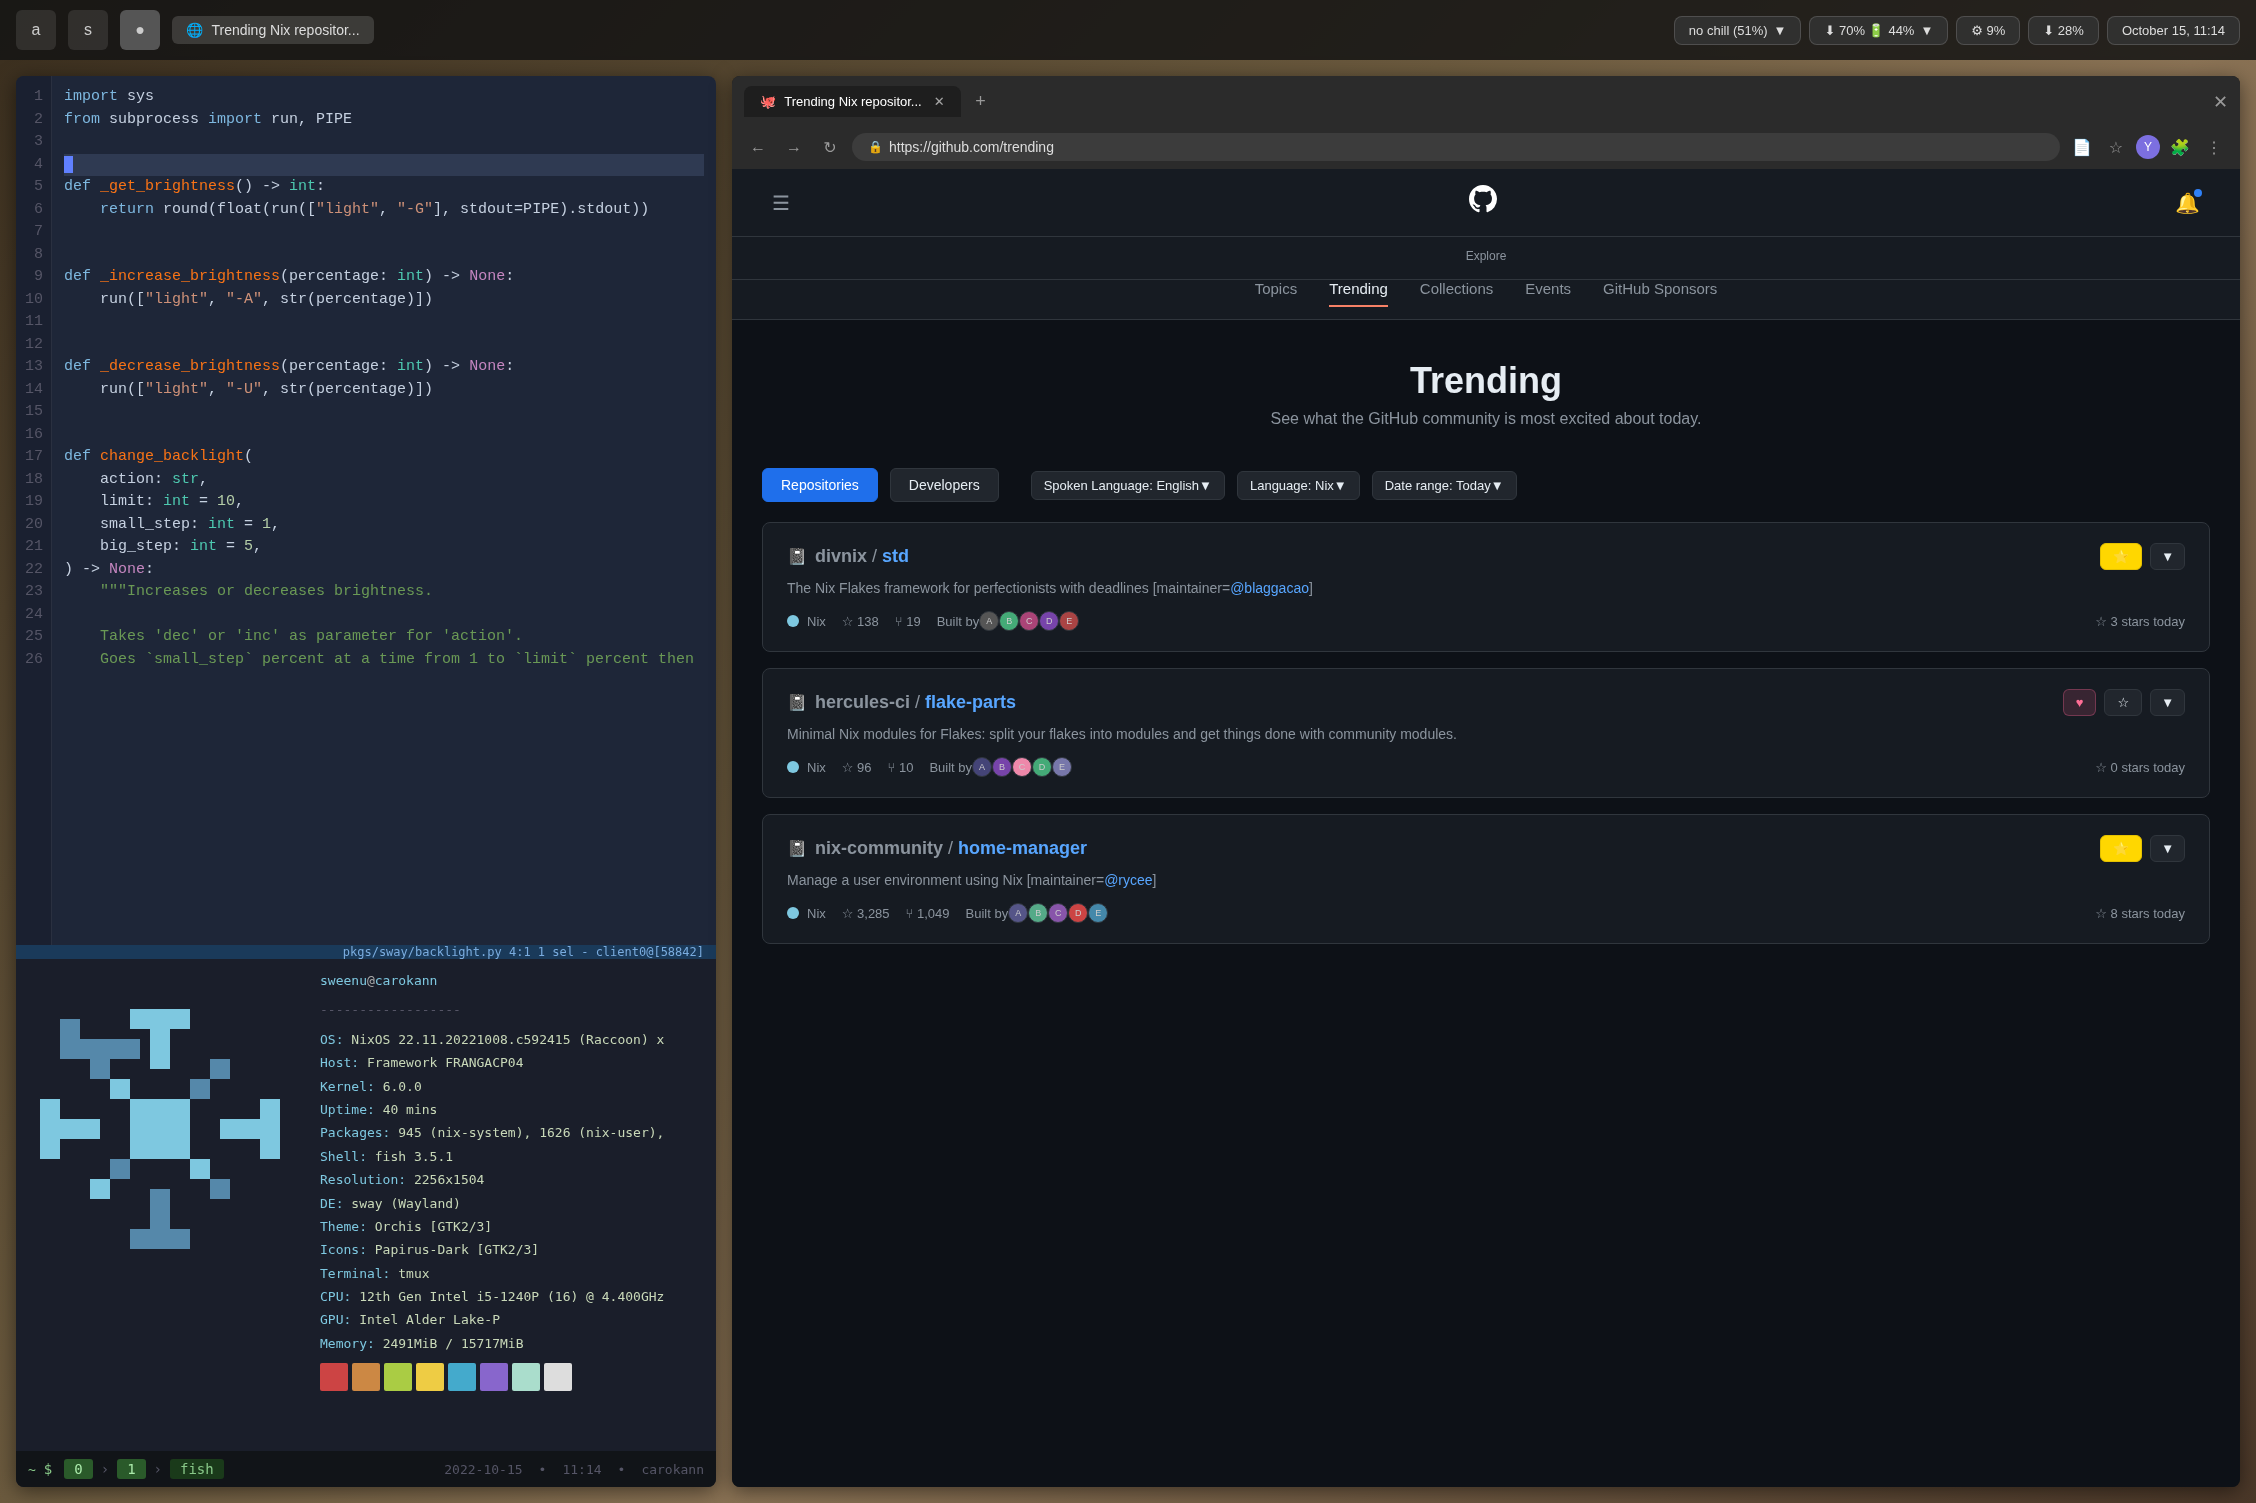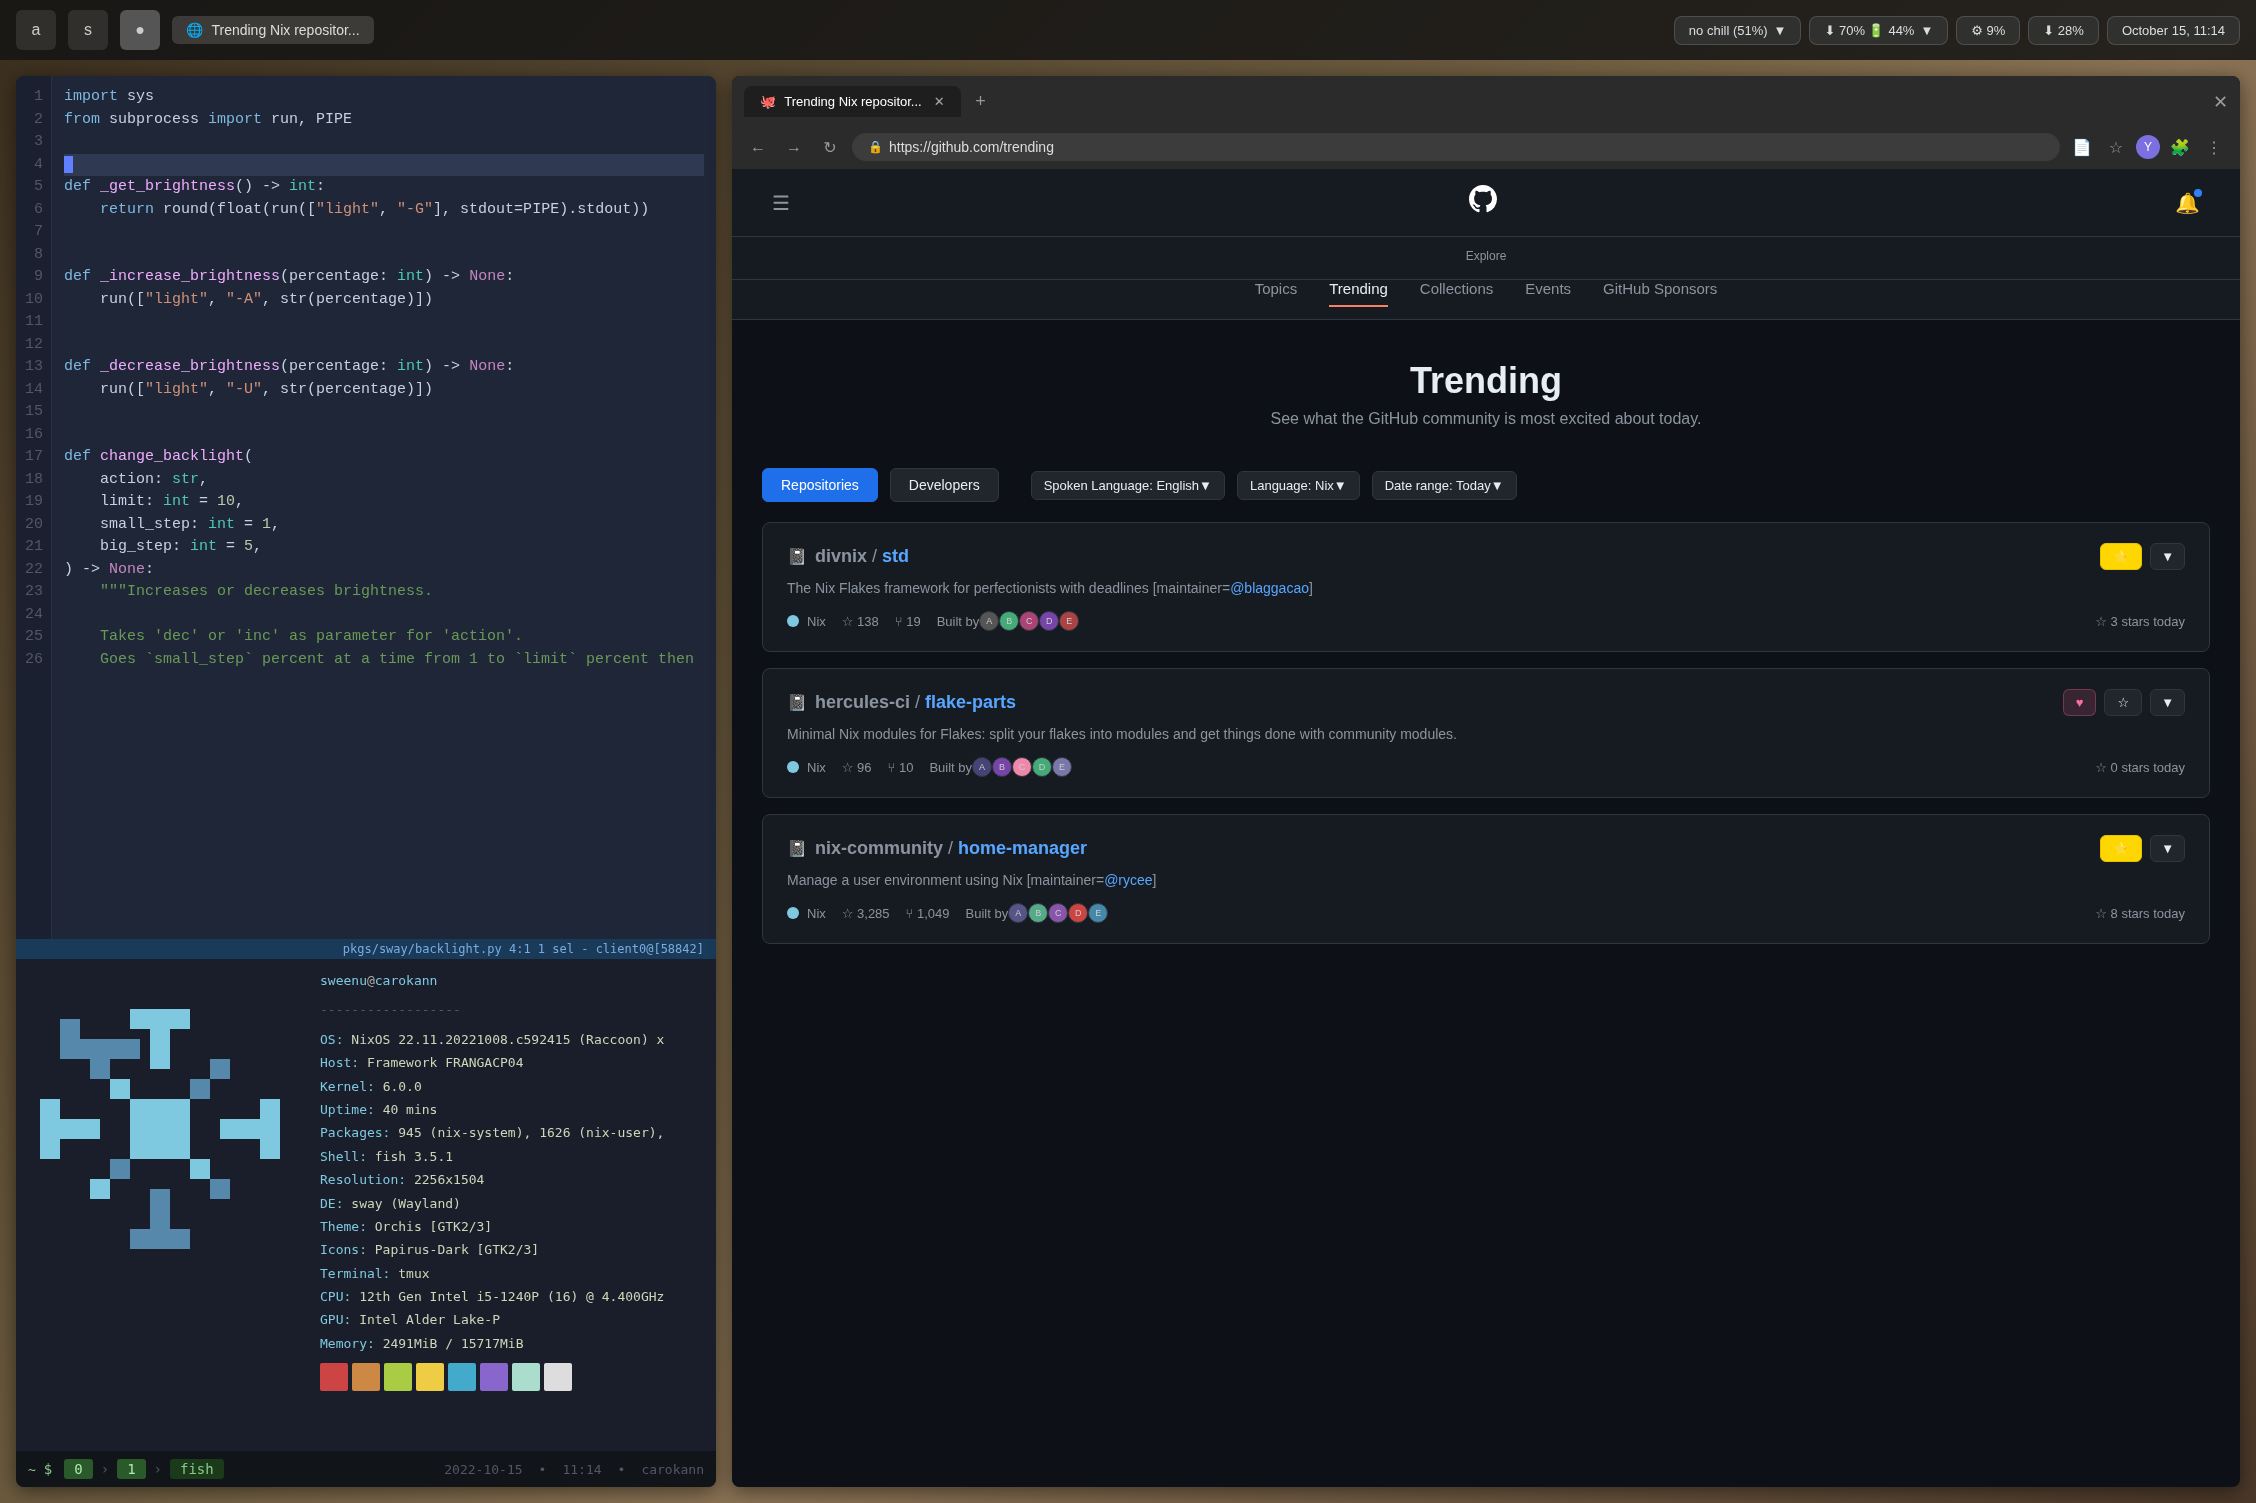--- a/index.html
+++ b/index.html
@@ -129,21 +129,21 @@
     .code-content {
       padding: 10px 12px;
       flex: 1;
       overflow: hidden;
     }
     .code-line {
       white-space: pre;
       color: #c5d0e0;
     }
     .kw { color: #7eb8e0; }
-    .fn { color: #f0abfc; margin-top: 46px; }
+    .fn { color: #f97316; margin-top: 46px; }
     .kw2 { color: #c586c0; }
     .str { color: #ce9178; }
     .num { color: #b5cea8; }
     .cm { color: #6a9955; }
     .tp { color: #4ec9b0; }
     .cursor-line {
       background: rgba(100,120,160,0.25);
     }
 
     
@@ -591,21 +591,21 @@
           <div class="code-line">    big_step: <span class="tp">int</span> = <span class="num">5</span>,</div>
           <div class="code-line">) -&gt; <span class="kw2">None</span>:</div>
           <div class="code-line">    <span class="cm">"""Increases or decreases brightness.</span></div>
           <div class="code-line"> </div>
           <div class="code-line">    <span class="cm">Takes 'dec' or 'inc' as parameter for 'action'.</span></div>
           <div class="code-line">    <span class="cm">Goes `small_step` percent at a time from 1 to `limit` percent then</span></div>
         </div>
       </div>
     </div>
 
-    <div style="background:#1a3a5a;height:20px;display:flex;align-items:center;padding:0 12px;font-family:monospace;font-size:12px;color:#7aacdf;justify-content:flex-end;">
+    <div style="background:#1a3a5a;height:14px;display:flex;align-items:center;padding:0 12px;font-family:monospace;font-size:12px;color:#7aacdf;justify-content:flex-end;">
       <span>pkgs/sway/backlight.py 4:1  1 sel - client0@[58842]</span>
     </div>
 
     <div class="terminal-bottom">
       <div class="terminal-content">
 
         <div style="width:270px;flex-shrink:0;margin-top:30px;">
           <svg viewBox="0 0 260 260" width="260" height="260">
 
             <rect x="120" y="10" width="20" height="60" fill="#7ec8e0"></rect>

